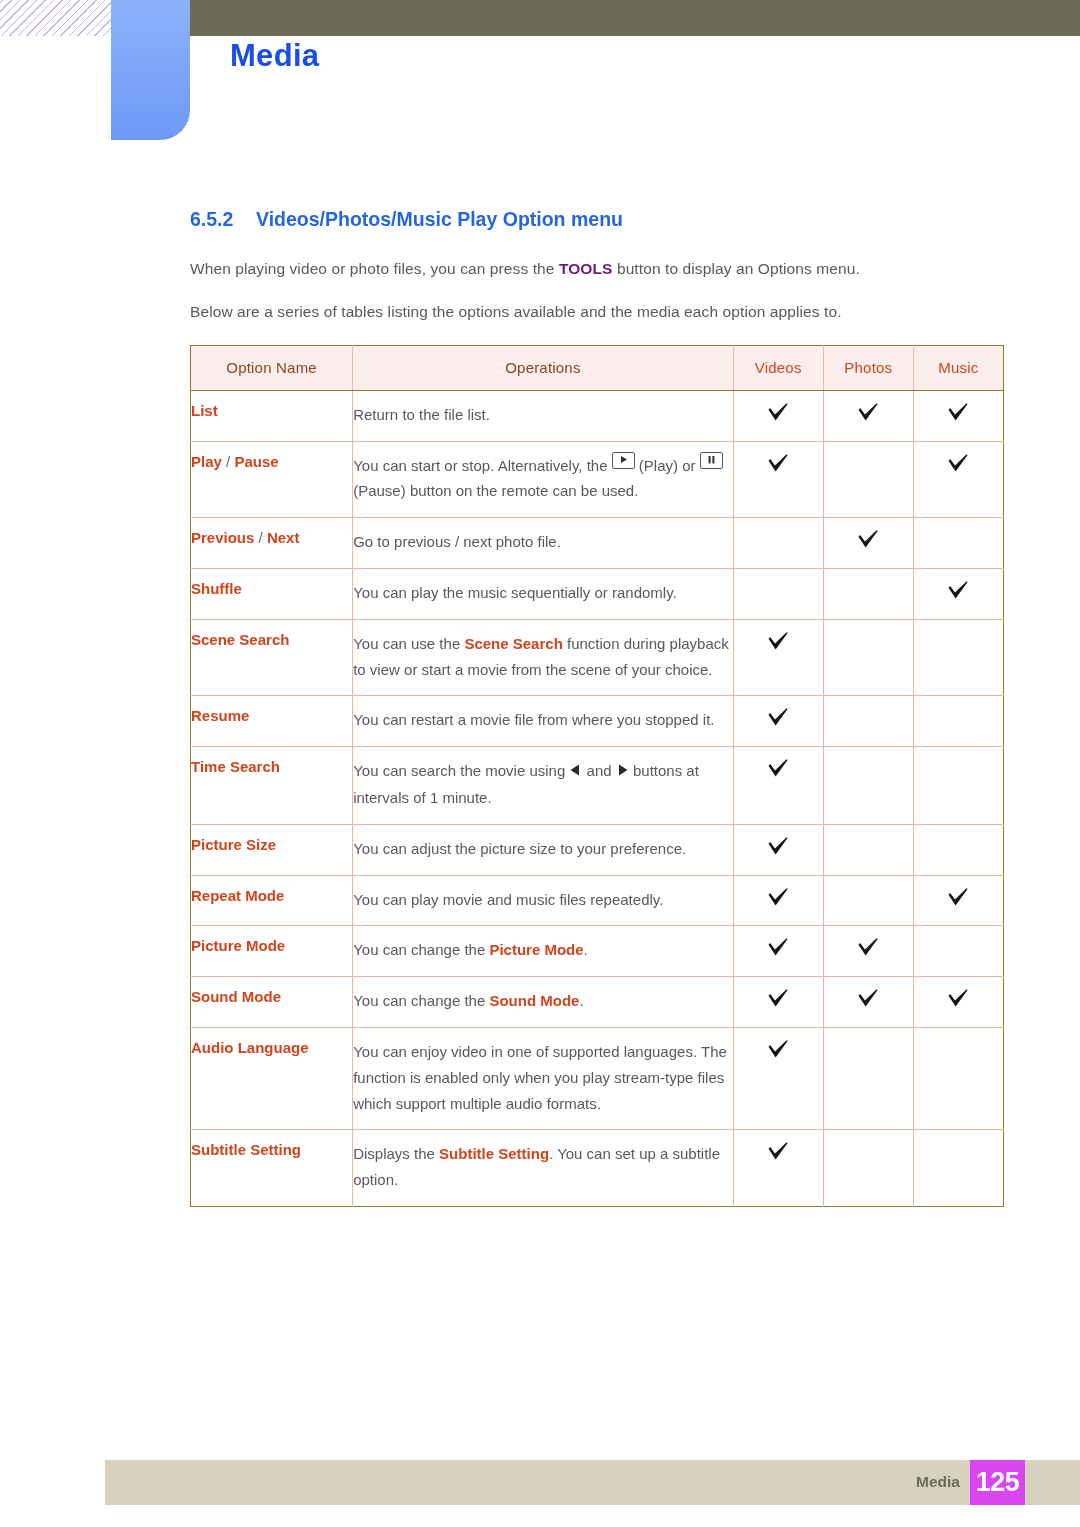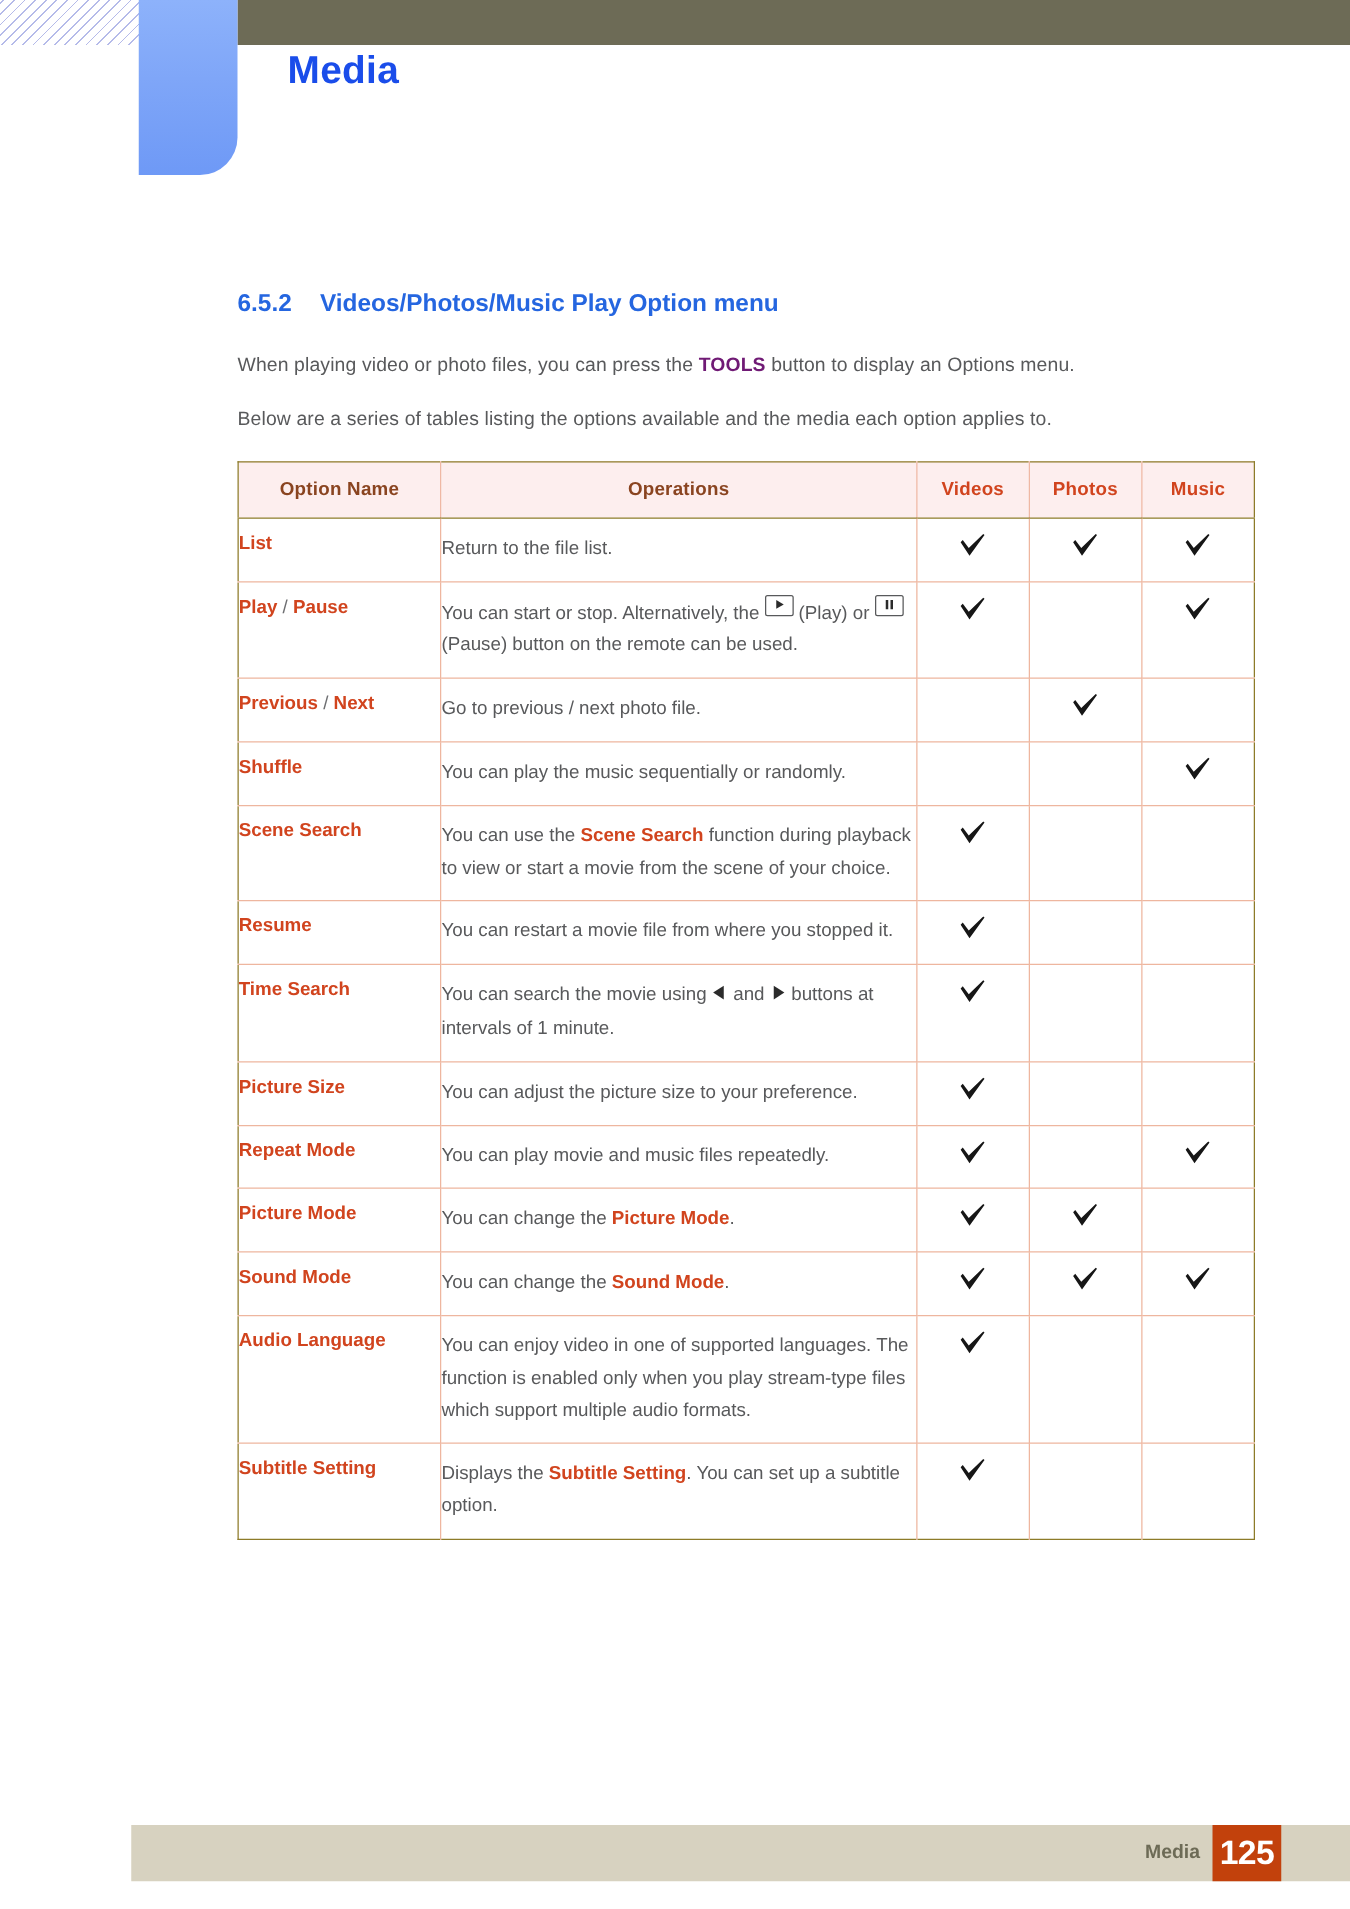--- a/index.html
+++ b/index.html
@@ -67,21 +67,21 @@
     width: 814px;
   }
   .section-heading {
     display: flex;
     align-items: baseline;
     color: #2566e0;
     font-size: 19.5px;
     font-weight: bold;
     margin: 0 0 28px 0;
   }
-  .section-heading .num { width: 66px; flex: 0 0 66px; margin-top: 24px; }
+  .section-heading .num { width: 66px; flex: 0 0 66px; }
 
   .para {
     color: #58595b;
     font-size: 15.5px;
     line-height: 1.35;
     margin: 0 0 22px 0;
     letter-spacing: 0.1px;
   }
   .para .tools { color: #701a75; font-weight: bold; }
 
@@ -94,21 +94,21 @@
     border: 1px solid #8d7b29;
   }
   table.opt col.c-name  { width: 162px; }
   table.opt col.c-ops   { width: 380px; }
   table.opt col.c-media { width: 90px; }
 
   table.opt thead th {
     background: #fdeeee;
     color: #8a4420;
     font-size: 15px;
-    font-weight: bold;
+    font-weight: normal;
     height: 45px;
     text-align: center;
     border-right: 1px solid #efb8a4;
     border-bottom: 1px solid #8d7b29;
     letter-spacing: 0.2px;
   }
   table.opt thead th.last { border-right: none; }
   table.opt thead th.vpm { color: #d1441e; }
 
   table.opt tbody td {
@@ -183,21 +183,21 @@
     color: #6d6b56;
     font-size: 15.5px;
     font-weight: bold;
   }
   .page-box {
     position: absolute;
     left: 865px;
     top: 0;
     width: 55px;
     height: 45px;
-    background: #c2410c;
+    background: #d946ef;
     color: #ffffff;
     font-size: 27px;
     font-weight: bold;
     display: flex;
     align-items: center;
     justify-content: center;
     letter-spacing: -0.5px;
   }
 </style>
 </head>

